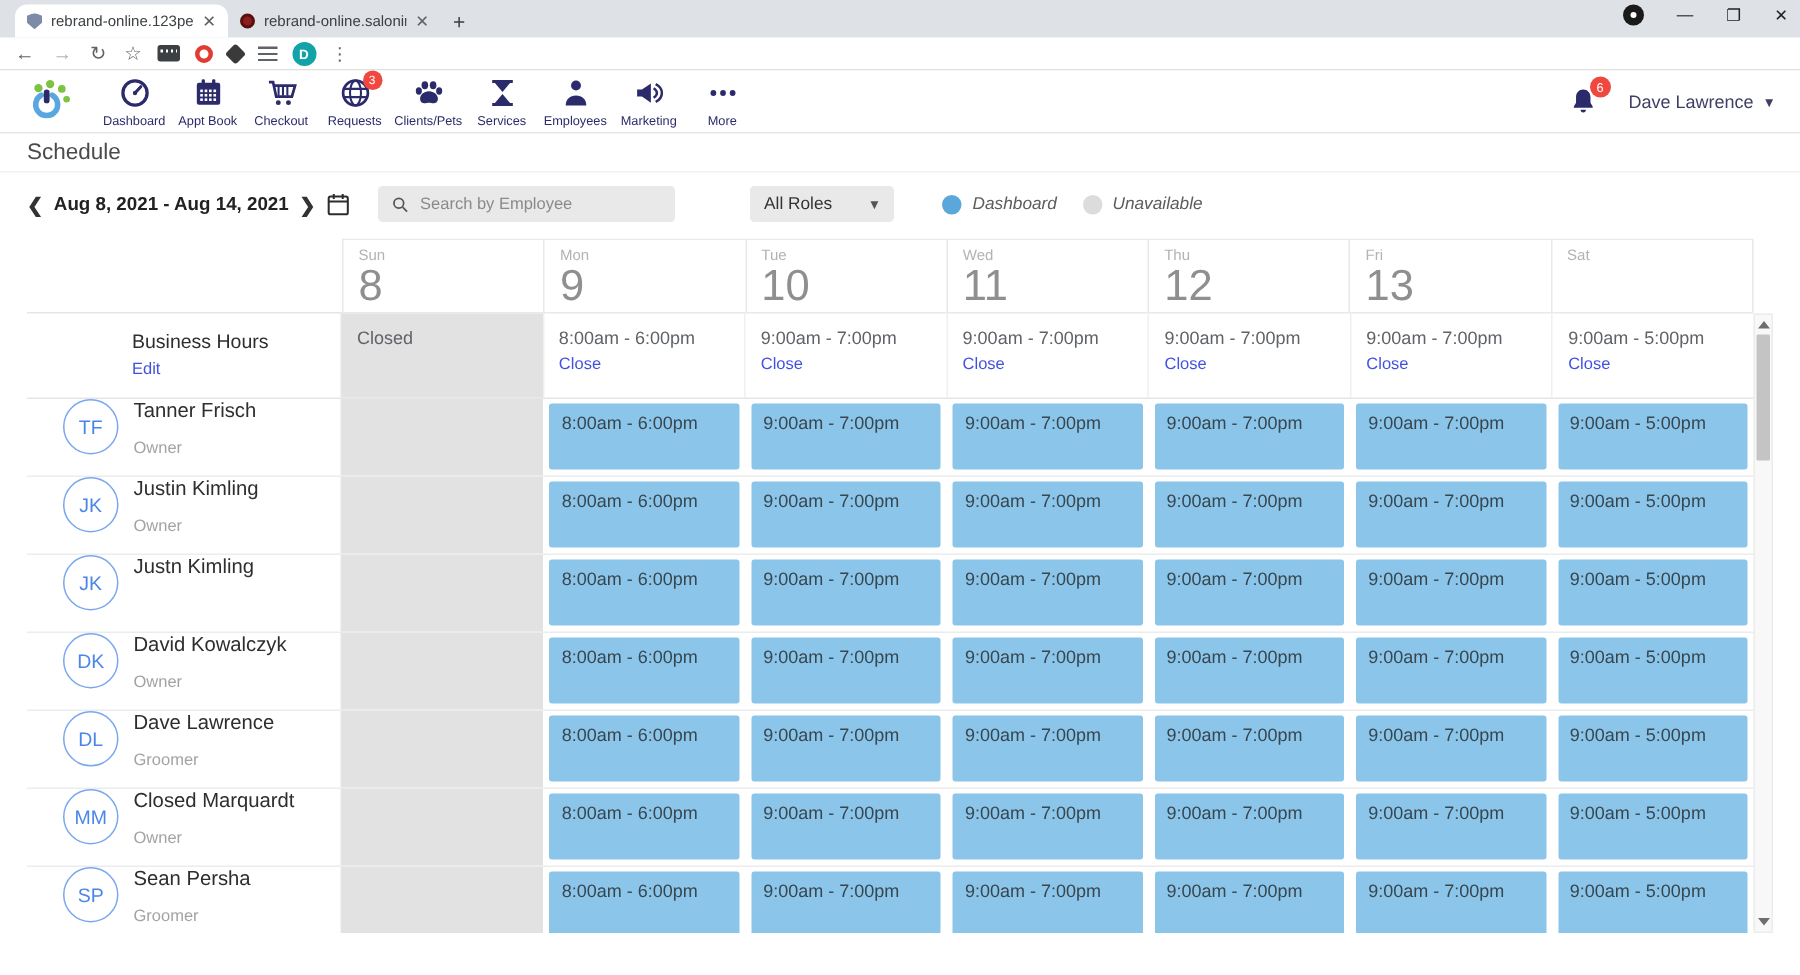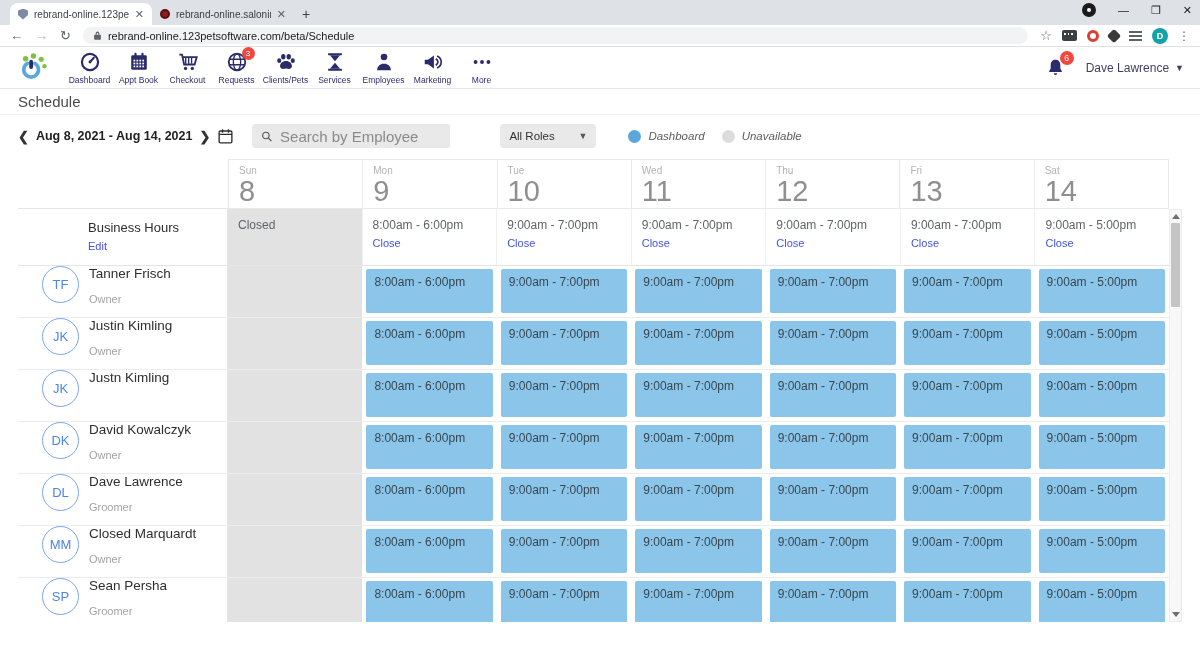--- a/index.html
+++ b/index.html
@@ -66,21 +66,21 @@
     border-bottom: 1px solid #f2f2f2; }
   .page-title { font-size: 15px; color: #4a4a4a; }
 
   .sched-toolbar { height: 34px; margin-top: 4px; display: flex; align-items: center;
     padding: 0 18px; gap: 10px; }
   .date-nav { display: flex; align-items: center; gap: 7px; font-size: 12.5px; font-weight: bold;
     color: #222; }
   .chev { font-size: 13px; color: #333; cursor: pointer; }
   .search-box { width: 198px; height: 24px; background: #e9e9e9; border-radius: 3px;
     display: flex; align-items: center; gap: 7px; padding: 0 9px; margin-left: 8px; }
-  .search-box input { border: 0; background: transparent; outline: none; font-size: 15px;
+  .search-box input { border: 0; background: transparent; outline: none; font-size: 11px;
     color: #444; width: 100%; font-family: "Liberation Sans", sans-serif; }
   .search-box input::placeholder { color: #8a8a8a; }
   .roles-select { width: 96px; height: 24px; background: #e9e9e9; border-radius: 3px;
     display: flex; align-items: center; justify-content: space-between; padding: 0 9px;
     font-size: 11.5px; color: #333; margin-left: 40px; cursor: pointer; }
   .legend { display: flex; align-items: center; gap: 7px; margin-left: 22px; }
   .legend-dot { width: 13px; height: 13px; border-radius: 50%; }
   .legend-label { font-size: 11.5px; font-style: italic; color: #5c5c5c; margin-right: 10px; }
 
   
@@ -148,27 +148,20 @@
     <span>—</span>
     <span>❐</span>
     <span>✕</span>
   </div>
 </div>
 
 <div class="btoolbar">
   <span class="bt-ic">←</span>
   <span class="bt-ic" style="color:#b0b3b8">→</span>
   <span class="bt-ic">↻</span>
-  <div class="omnibox">
-    <svg viewBox="0 0 12 14" width="9" height="11">
-        <rect x="1.5" y="6" width="9" height="6.5" rx="1" fill="#5f6368"></rect>
-        <path d="M3.5 6V4.2a2.5 2.5 0 015 0V6H6.9V4.2a.9.9 0 00-1.8 0V6z" fill="#5f6368"></path>
-      </svg>
-    <span>rebrand-online.123petsoftware.com/beta/Schedule</span>
-  </div>
   <div class="ext-row">
     <span class="bt-ic">☆</span>
     <span class="ext-kbd"></span>
     <span class="ext-red"></span>
     <span class="ext-dark"></span>
     <span class="ext-lines"></span>
     <span class="chrome-avatar">D</span>
     <span class="kebab">⋮</span>
   </div>
 </div>
@@ -364,21 +357,20 @@
           <div class="col-day day-hdr">
             <div class="day-name">Thu</div>
             <div class="day-num">12</div>
           </div>
           <div class="col-day day-hdr">
             <div class="day-name">Fri</div>
             <div class="day-num">13</div>
           </div>
           <div class="col-day day-hdr">
             <div class="day-name">Sat</div>
-            <div class="day-num">14</div>
           </div>
         </div>
     </div>
     <div class="g-row biz-row">
       <div class="col-first biz-first">
         <div class="biz-label">Business Hours</div>
         <span class="link">Edit</span>
       </div>
       <div id="biz-cells" style="display:flex;flex:1;min-width:0">
           <div class="col-day gray-cell closed-cell"><span>Closed</span></div>

